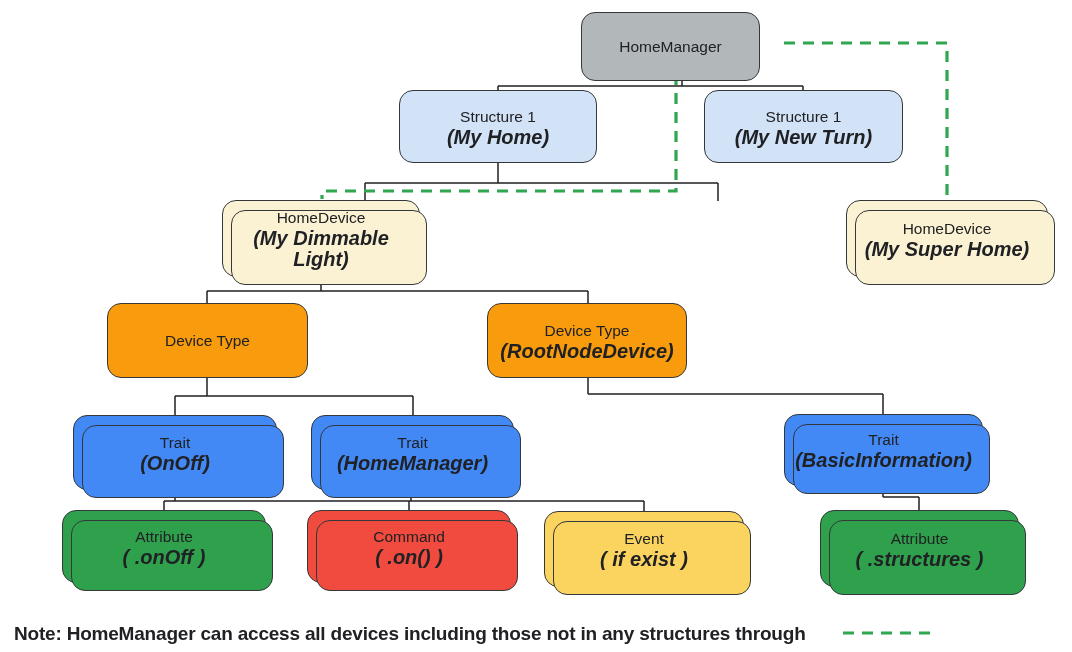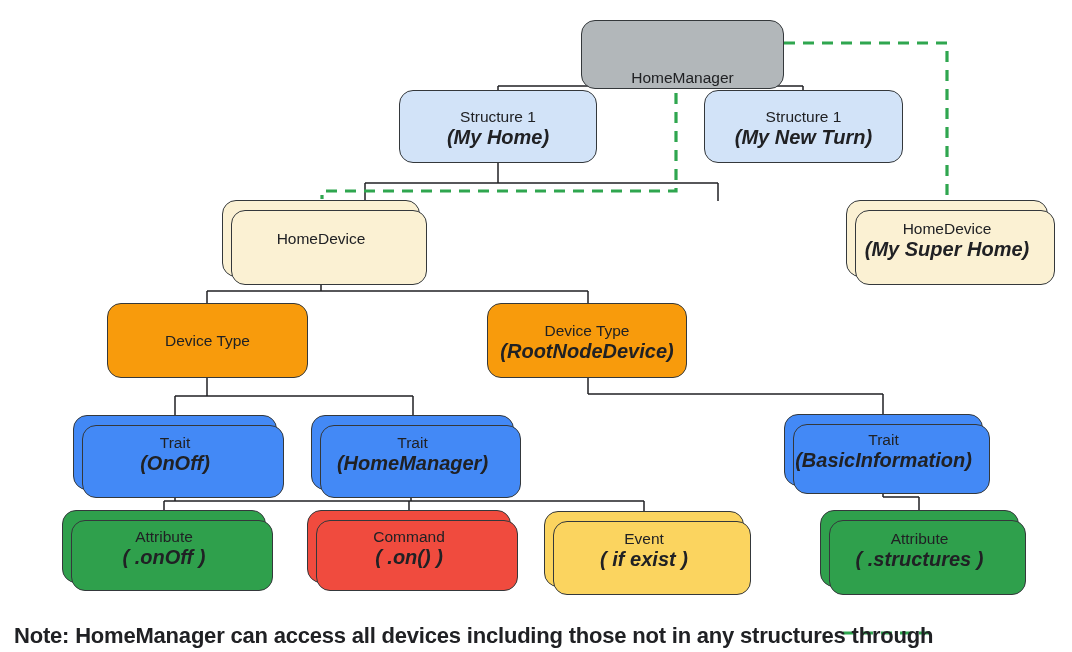--- a/index.html
+++ b/index.html
@@ -25,21 +25,21 @@
   .c-bluelight{--fill:var(--blue_light);}
   .c-cream{--fill:var(--cream);}
   .c-purple{--fill:var(--purple);}
   .c-orange{--fill:var(--orange);}
   .c-blue{--fill:var(--blue);}
   .c-green{--fill:var(--green);}
   .c-red{--fill:var(--red);}
   .c-yellow{--fill:var(--yellow);}
   .note{
     position:absolute;left:14px;top:623px;z-index:1;
-    font-size:22px;font-weight:bold;letter-spacing:-0.2px;color:#202124;
+    font-size:19px;font-weight:bold;letter-spacing:-0.2px;color:#202124;
   }
 </style>
 </head>
 <body>
 
 <div class="canvas">
 
   <svg class="wires" width="1072" height="652" viewBox="0 0 1072 652">
 
     <g stroke="#202124" stroke-width="1.5" fill="none">
@@ -52,36 +52,37 @@
       <path d="M883 486 L883 497 M883 497 L919 497 M919 497 L919 511"></path>
     </g>
 
     <g stroke="#2FA64F" stroke-width="3.2" fill="none" stroke-dasharray="11 8">
       <path d="M784 43 L947 43 L947 199"></path>
       <path d="M676 74 L676 191 L322 191 L322 199"></path>
       <path d="M843 633 L938 633"></path>
     </g>
   </svg>
 
-  <div class="node c-gray" style="left:581px;top:20px;width:203px;height:69px;justify-content:flex-end;">
+  <div class="node c-gray" style="left:581px;top:12px;width:179px;height:69px;">
     <div class="line1">HomeManager</div>
   </div>
 
   <div class="node c-bluelight" style="left:399px;top:90px;width:198px;height:73px;">
     <div class="line1">Structure 1</div>
     <div class="line2">(My Home)</div>
   </div>
 
   <div class="node c-bluelight" style="left:704px;top:90px;width:199px;height:73px;">
     <div class="line1">Structure 1</div>
     <div class="line2">(My New Turn)</div>
   </div>
 
   <div class="node c-cream stacked" style="left:222px;top:200px;width:198px;height:77px;">
     <div class="line1">HomeDevice</div>
+    <div class="line2">(My Dimmable Light)</div>
   </div>
 
 
   <div class="node c-cream stacked" style="left:846px;top:200px;width:202px;height:77px;">
     <div class="line1">HomeDevice</div>
     <div class="line2">(My Super Home)</div>
   </div>
 
   <div class="node c-orange" style="left:107px;top:303px;width:201px;height:75px;">
     <div class="line1">Device Type</div>

